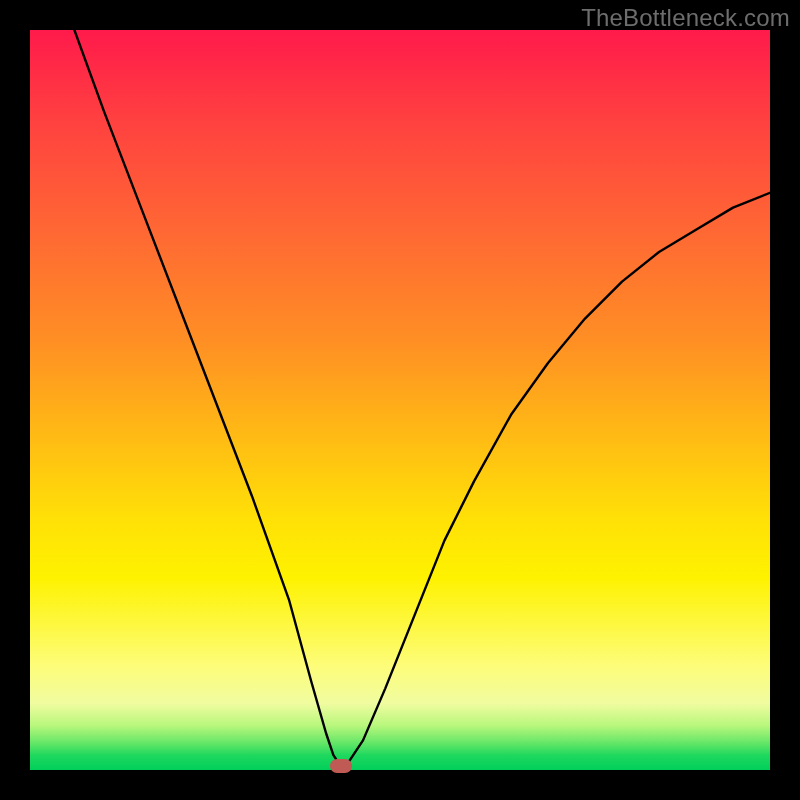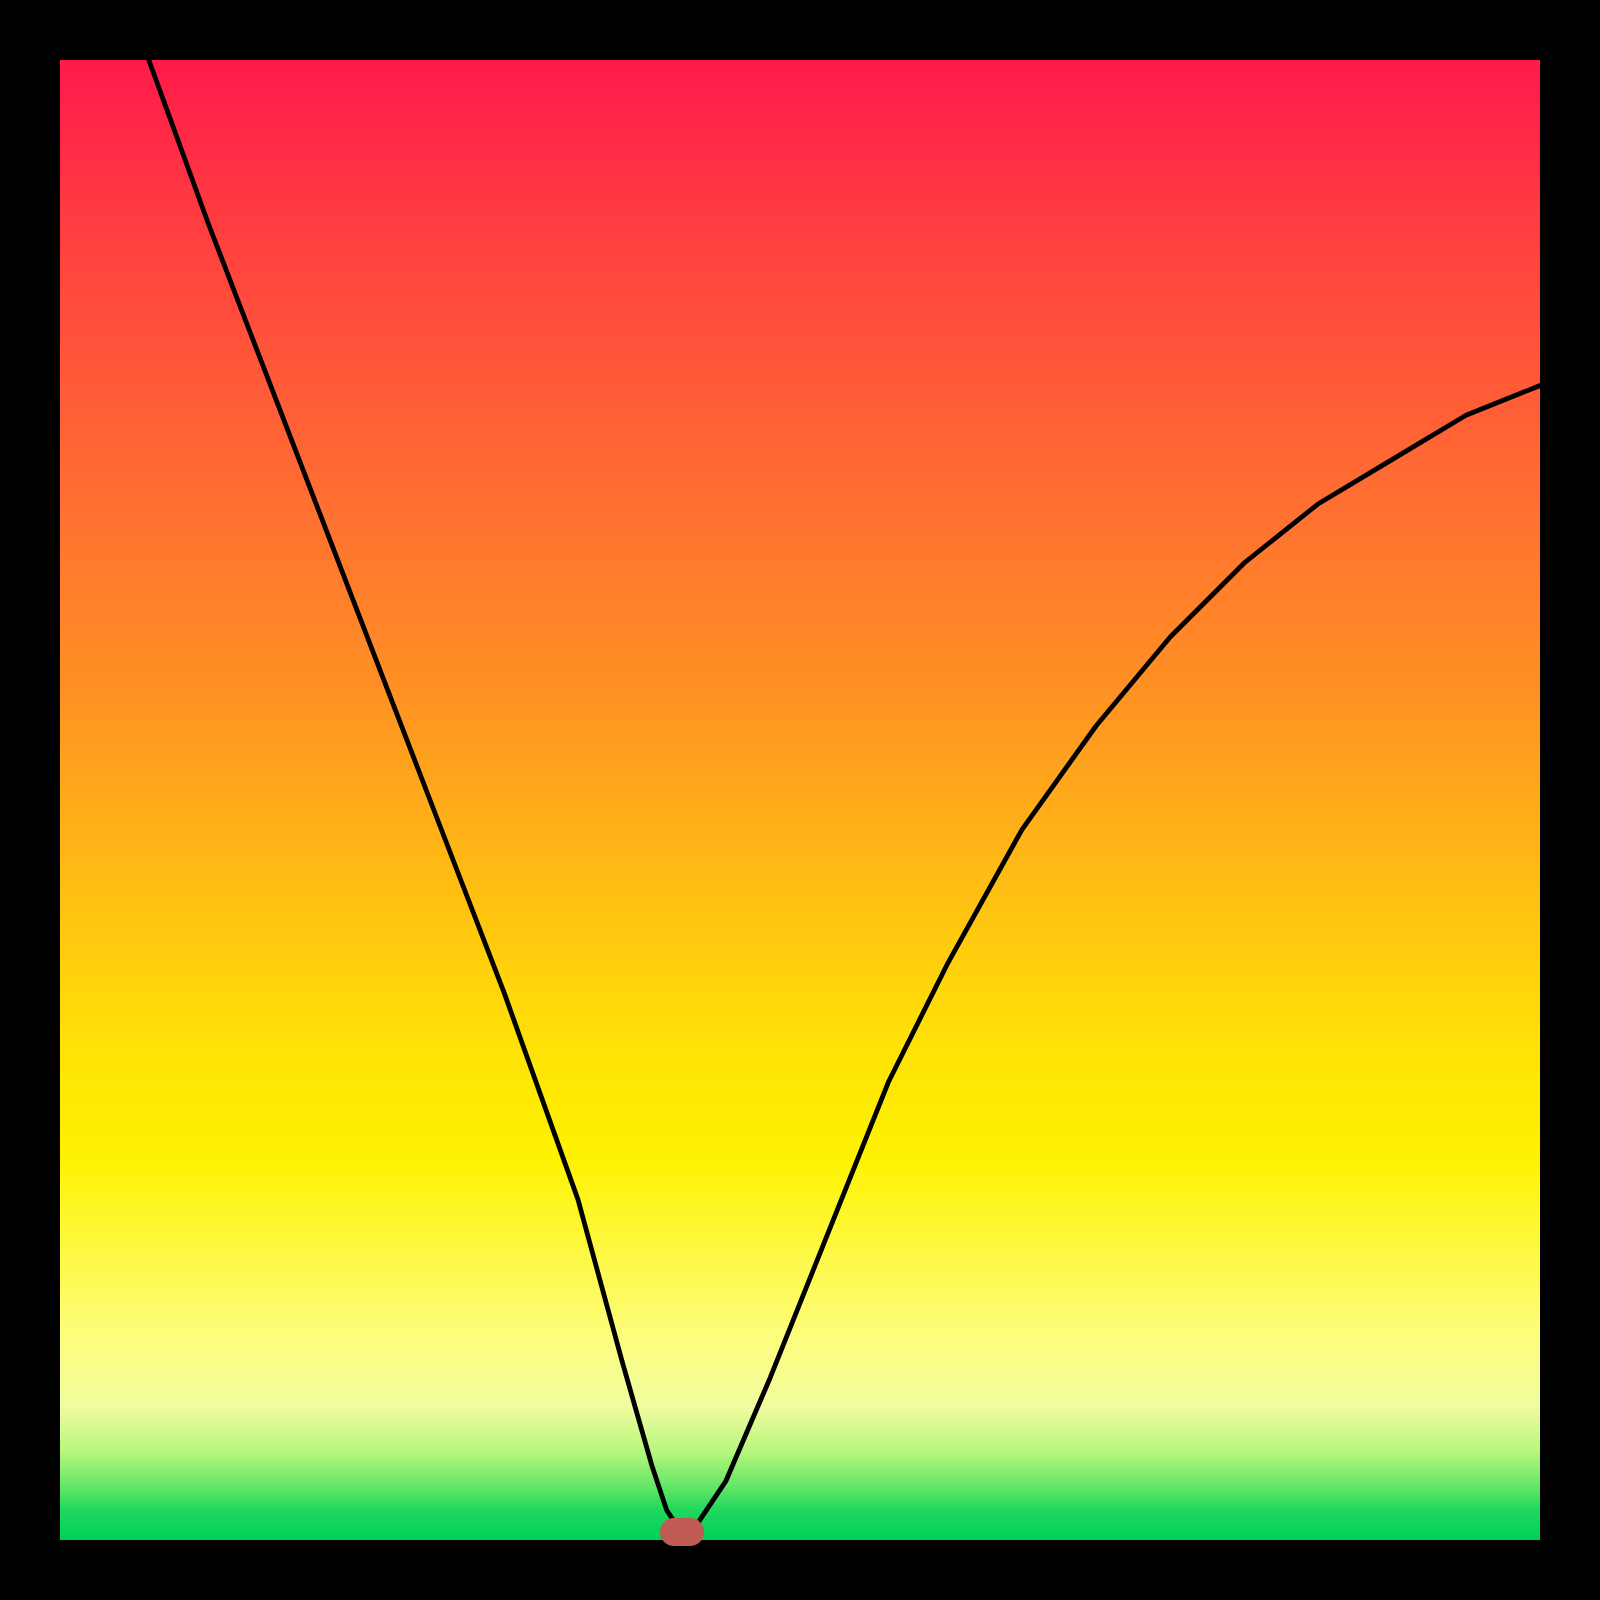--- a/index.html
+++ b/index.html
@@ -64,20 +64,21 @@
     height: 14px;
     border-radius: 7px;
     background: #c05a55;
     transform: translate(-50%, -50%);
   }
 </style>
 </head>
 <body>
 
 <div class="frame">
+  <div class="watermark">TheBottleneck.com</div>
 
   <div class="plot-area">
     <svg class="curve-svg" viewBox="0 0 740 740" preserveAspectRatio="none">
       <path id="curve-path" fill="none" stroke="#000" stroke-width="2.4" stroke-linecap="round" stroke-linejoin="round" d="M44.40 0.00 L74.00 81.40 L111.00 177.60 L148.00 273.80 L185.00 370.00 L222.00 466.20 L259.00 569.80 L281.20 651.20 L296.00 703.00 L303.40 725.20 L310.80 736.30 L318.20 732.60 L333.00 710.40 L355.20 658.60 L384.80 584.60 L414.40 510.60 L444.00 451.40 L481.00 384.80 L518.00 333.00 L555.00 288.60 L592.00 251.60 L629.00 222.00 L666.00 199.80 L703.00 177.60 L740.00 162.80"></path>
     </svg>
     <div id="marker" class="marker" style="left: 310.8px; top: 736.3px; background: rgb(192, 90, 85);"></div>
   </div>
 </div>
 
 </body></html>

